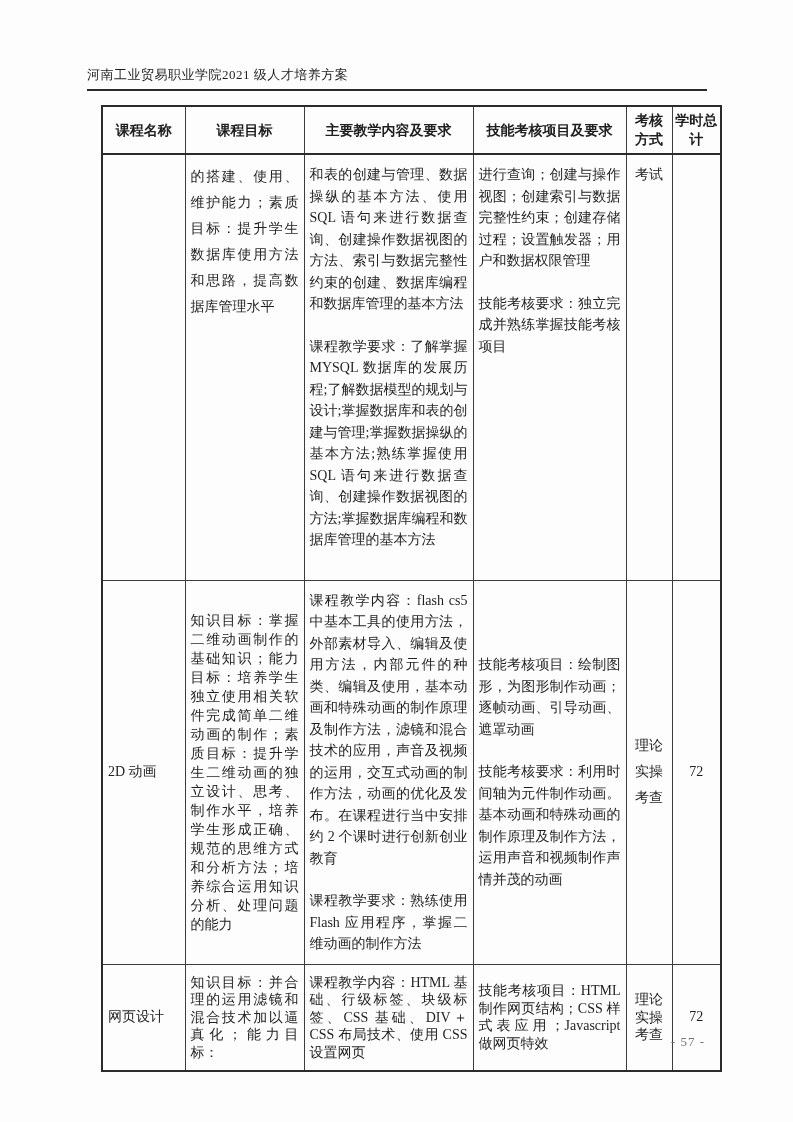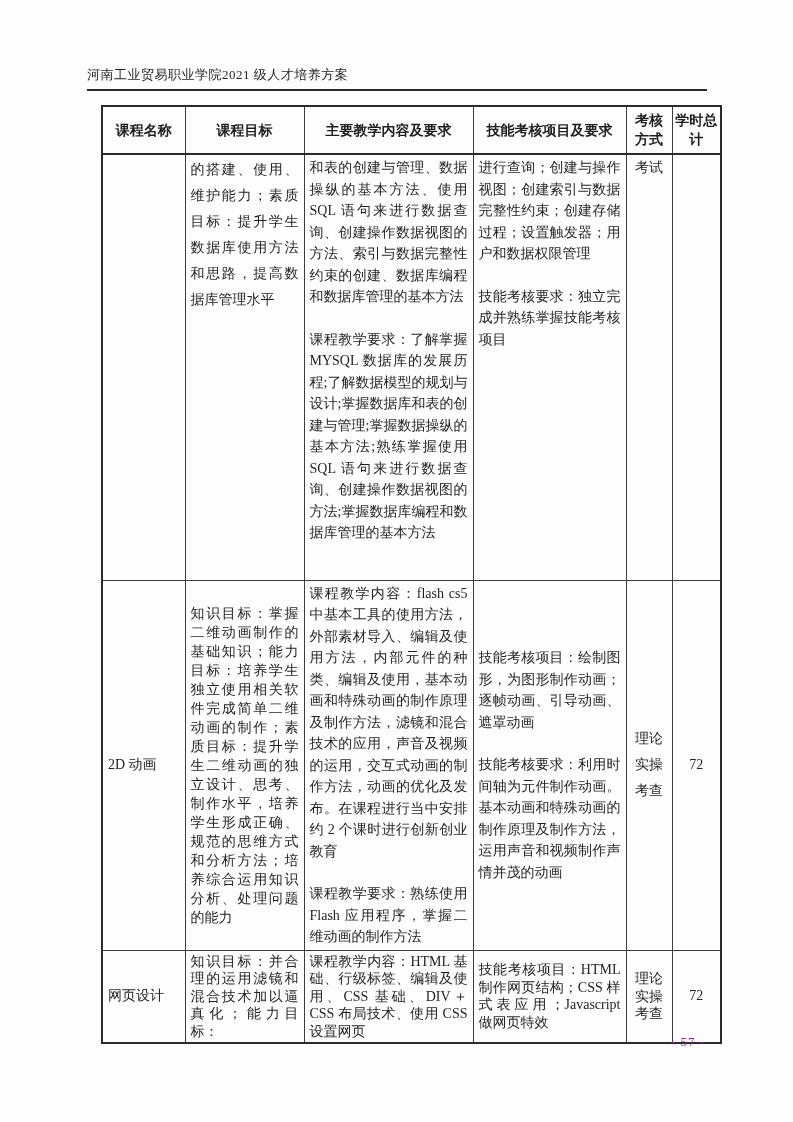--- a/index.html
+++ b/index.html
@@ -23,21 +23,21 @@
   }
   
   table.course-table{
     position:absolute;left:101px;top:105px;
     width:620px;
     border-collapse:collapse;table-layout:fixed;
     border:2px solid #2b2b2b;
   }
   .course-table th,.course-table td{
     border:1px solid #3c3c3c;
-    padding:2px 5px;
+    padding:9px 5px;
     font-size:14px;
     overflow:hidden;
   }
   .course-table thead th{
     font-weight:bold;text-align:center;vertical-align:middle;
     height:42px;line-height:19px;
     border-bottom:2px solid #2b2b2b;
     padding:2px 2px;
   }
   
@@ -58,21 +58,21 @@
   .row-2 td p{line-height:17.6px;}
   .row-2 .c-goal p{line-height:17.6px;}
   .c-method{text-align:center;}
   .row-0 .c-method{line-height:22px;}
   .row-1 .c-method{line-height:26px;}
   .row-2 .c-method{line-height:17.6px;padding:2px 2px;}
   .c-hours{text-align:center;font-size:14px;}
   
   .page-number{
     position:absolute;top:1034px;right:88px;
-    font-size:13px;color:#a21caf;letter-spacing:1px;
+    font-size:13px;color:#737373;letter-spacing:1px;
   }
 </style>
 </head>
 <body>
 
 <div class="page-header">
   <span>河南工业贸易职业学院</span>
   <span>2021 级人才培养方案</span>
 </div>
 <div class="header-rule"></div>
@@ -128,21 +128,21 @@
         </td>
     <td class="c-method">理论实操考查</td>
     <td class="c-hours">72</td>
   </tr>
       <tr class="row-2">
     <td class="c-name">网页设计</td>
     <td class="c-goal">
           <p>知识目标：并合理的运用滤镜和混合技术加以逼真化；能力目标：</p>
         </td>
     <td class="c-content">
-          <p>课程教学内容：HTML 基础、行级标签、编辑及使用、CSS 基础、DIV＋CSS 布局技术、使用 CSS 设置网页</p>
+          <p>课程教学内容：HTML 基础、行级标签、块级标签、CSS 基础、DIV＋CSS 布局技术、使用 CSS 设置网页</p>
         </td>
     <td class="c-skill">
           <p>技能考核项目：HTML 制作网页结构；CSS 样式表应用；Javascript 做网页特效</p>
         </td>
     <td class="c-method">理论实操考查</td>
     <td class="c-hours">72</td>
   </tr>
     </tbody>
 </table>
 

